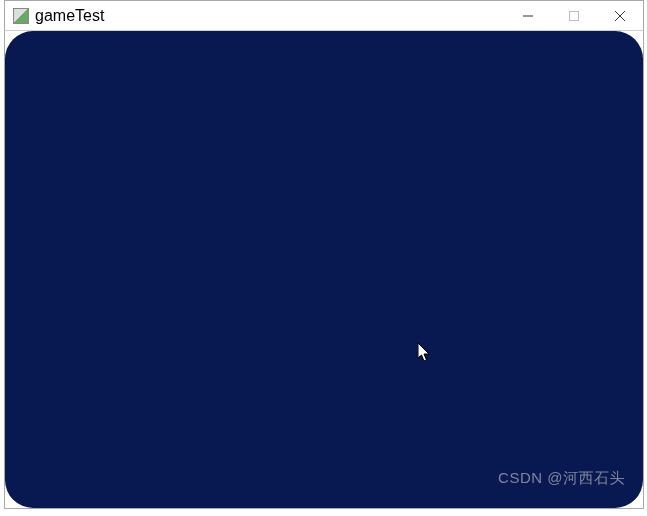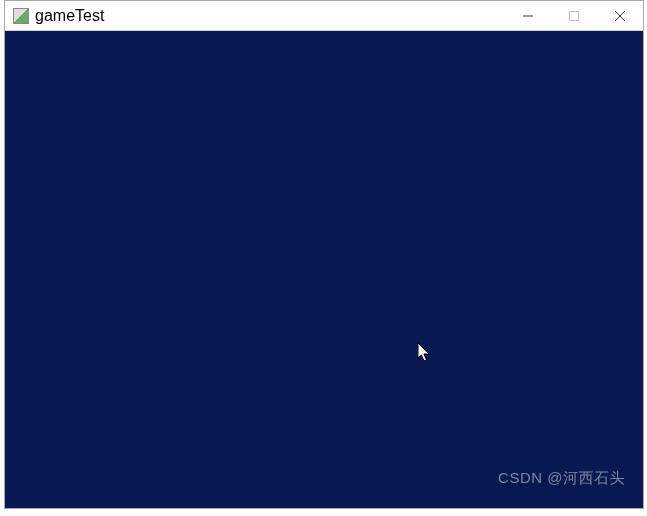--- a/index.html
+++ b/index.html
@@ -66,20 +66,21 @@
     .win-btn.disabled {
       color: #bdbdbd;
     }
     .win-btn svg {
       display: block;
     }
     .client-area {
       flex: 1 1 auto;
       background: #081850;
       position: relative;
+      border-radius: 28px;
     }
     .cursor {
       position: absolute;
       left: 413px;
       top: 312px;
       pointer-events: none;
     }
     .watermark {
       position: absolute;
       right: 18px;

